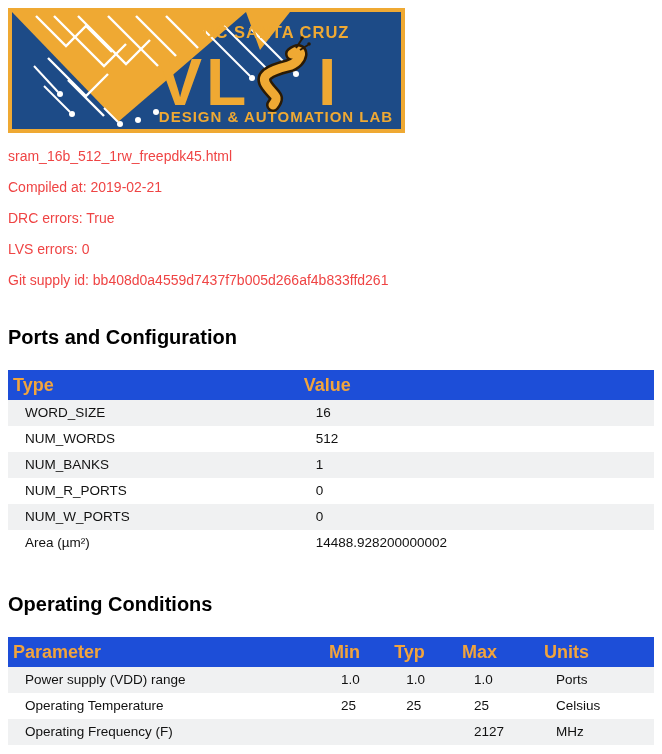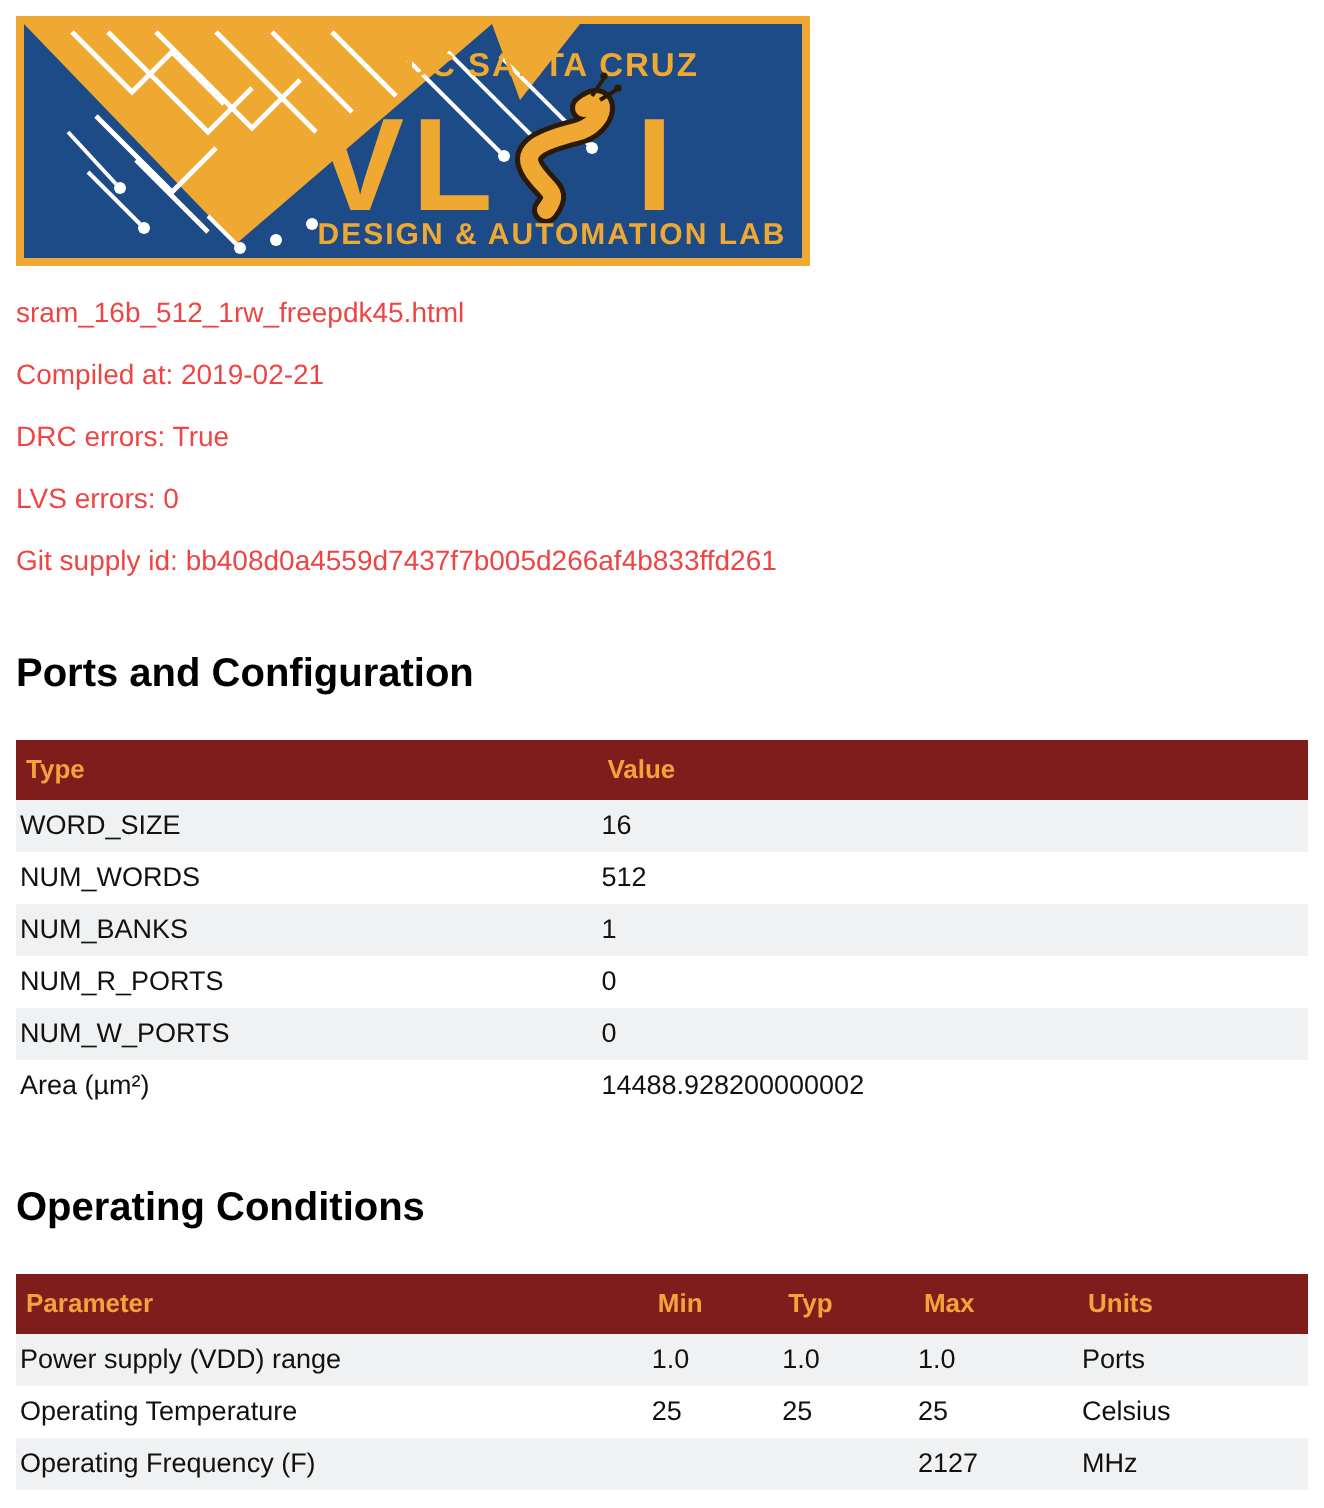--- a/index.html
+++ b/index.html
@@ -24,30 +24,30 @@
     line-height: 24px;
   }
   
   table.data-table {
     width: 100%;
     border-collapse: collapse;
     table-layout: fixed;
     font-size: 13.5px;
   }
   table.data-table th {
-    background: #7f1d1d;
+    background: #1d4ed8;
     color: #F2A43C;
     font-weight: bold;
     text-align: left;
-    font-size: 13px;
+    font-size: 18px;
     padding: 7px 5px;
     line-height: 16px;
   }
   table.data-table td {
-    padding: 5px 2px;
+    padding: 5px 17px;
     line-height: 16px;
     color: #111111;
     overflow: hidden;
     white-space: nowrap;
   }
   table.data-table tbody tr:nth-child(odd)  { background: #F0F1F2; }
   table.data-table tbody tr:nth-child(even) { background: #FFFFFF; }
 </style>
 </head>
 <body>

